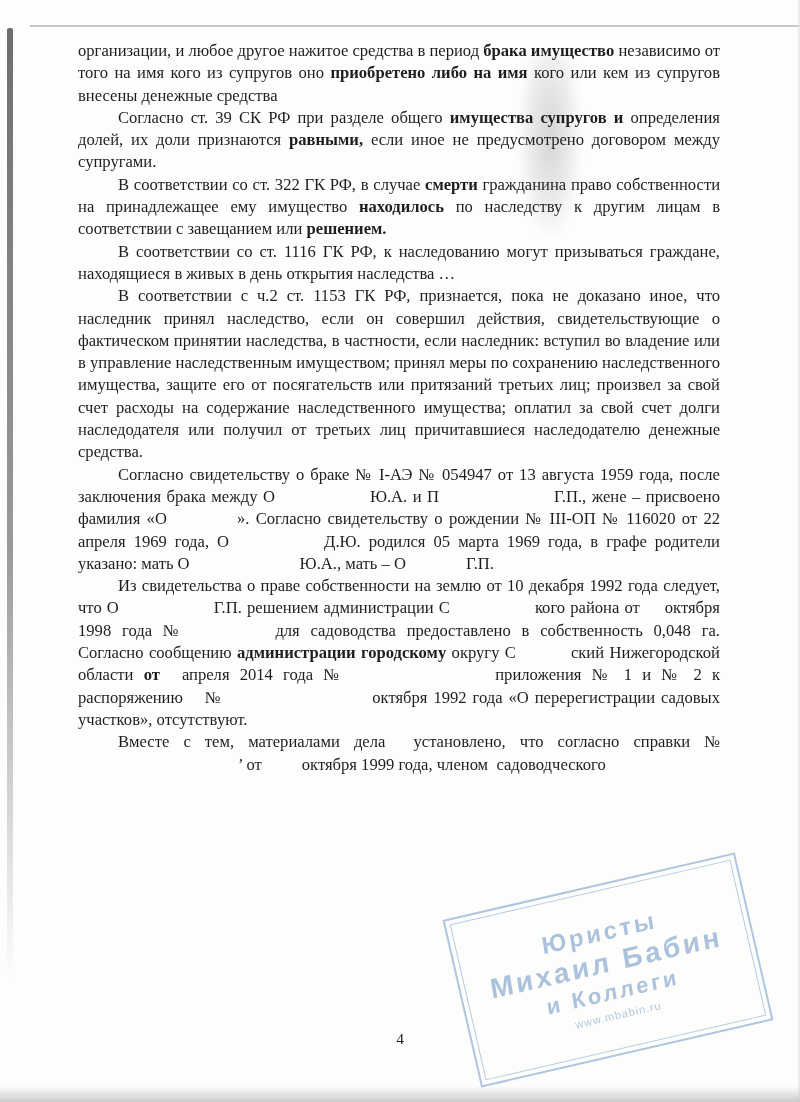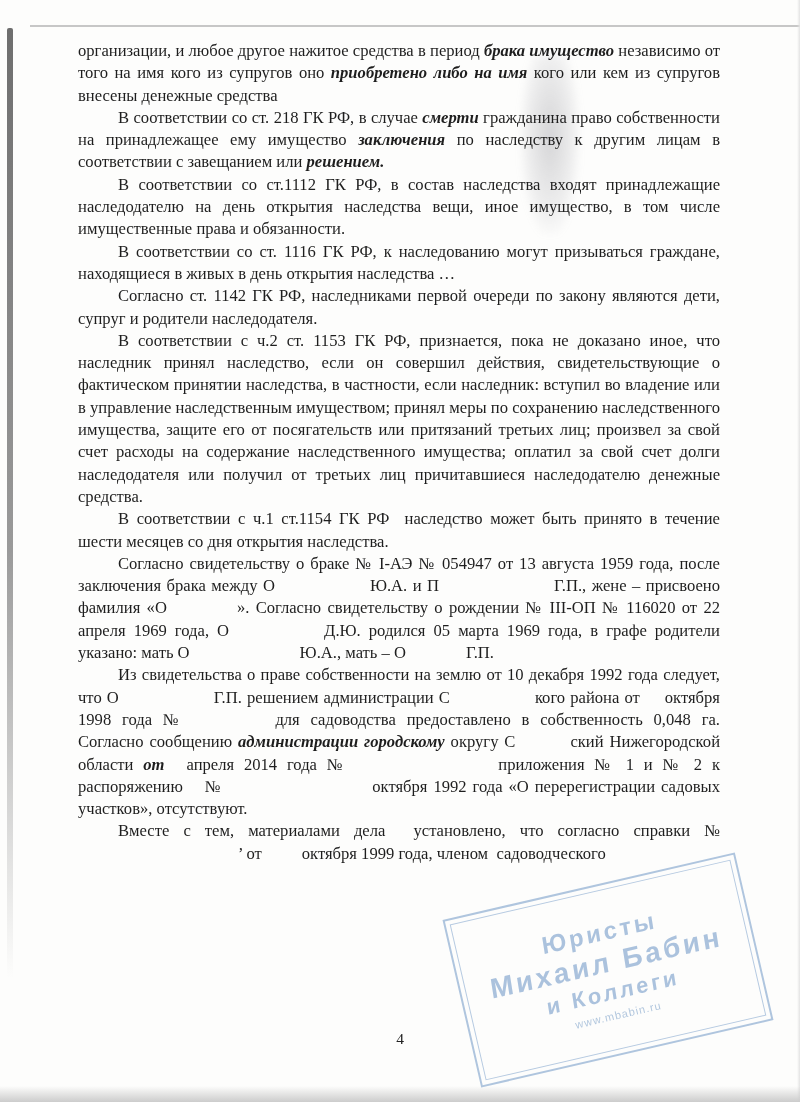--- a/index.html
+++ b/index.html
@@ -20,21 +20,21 @@
   .smudge{position:absolute;left:520px;top:55px;width:60px;height:180px;
           background:radial-gradient(ellipse at 50% 45%,rgba(110,110,120,.28),rgba(140,140,150,.12) 55%,rgba(160,160,160,0) 75%);
           filter:blur(3px);}
 
   
   .doc-body{position:absolute;left:78px;top:40px;width:642px;
             font-size:16.6px;line-height:22.3px;color:#1e1e1e;
             text-align:justify;}
   .doc-body p{margin:0;padding:0;}
   .doc-body p.indent{text-indent:40px;}
-  .doc-body .bold{font-weight:bold;font-style:italic;}
+  .doc-body .bold{font-weight:bold;}
   .doc-body .gap{display:inline-block;height:1px;}
 
   .page-number{position:absolute;left:0;right:0;top:1030px;text-align:center;
                font-size:15.5px;color:#222;}
 
   
   .stamp{position:absolute;left:458px;top:884px;width:296px;height:168px;
          transform:rotate(-13deg);transform-origin:50% 50%;
          border:2px solid rgba(125,162,205,.6);
          pointer-events:none;mix-blend-mode:multiply;z-index:3;}
@@ -54,26 +54,24 @@
 
 <div class="page">
   <div class="edge-top"></div>
   <div class="edge-left"></div>
   <div class="edge-right"></div>
   <div class="edge-bottom"></div>
   <div class="smudge"></div>
 
   <div class="doc-body">
       <p class=""><span>организации, и любое другое нажитое средства в период </span><span class="bold">брака имущество</span><span> независимо от того на имя кого из супругов оно </span><span class="bold">приобретено либо на имя</span><span> кого или кем из супругов внесены денежные средства</span></p>
-      <p class="indent"><span>В соответствии со ст. 218 ГК РФ, в случае </span><span class="bold">смерти</span><span> гражданина право собственности на принадлежащее ему имущество </span><span class="bold">заключения</span><span> по наследству к другим лицам в соответствии с завещанием или </span><span class="bold">решением.</span></p>
-      <p class="indent"><span>В соответствии со ст.1112 ГК РФ, в состав наследства входят принадлежащие наследодателю на день открытия наследства вещи, иное имущество, в том числе имущественные права и обязанности.</span></p>
+      <p class="indent"><span>Согласно ст. 39 СК РФ при разделе общего </span><span class="bold">имущества супругов и</span><span> определения долей, их доли признаются </span><span class="bold">равными,</span><span> если иное не предусмотрено договором между супругами.</span></p>
+      <p class="indent"><span>В соответствии со ст. 322 ГК РФ, в случае </span><span class="bold">смерти</span><span> гражданина право собственности на принадлежащее ему имущество </span><span class="bold">находилось</span><span> по наследству к другим лицам в соответствии с завещанием или </span><span class="bold">решением.</span></p>
       <p class="indent"><span>В соответствии со ст. 1116 ГК РФ, к наследованию могут призываться граждане, находящиеся в живых в день открытия наследства …</span></p>
-      <p class="indent"><span>Согласно ст. 1142 ГК РФ, наследниками первой очереди по закону являются дети, супруг и родители наследодателя.</span></p>
       <p class="indent"><span>В соответствии с ч.2 ст. 1153 ГК РФ, признается, пока не доказано иное, что наследник принял наследство, если он совершил действия, свидетельствующие о фактическом принятии наследства, в частности, если наследник: вступил во владение или в управление наследственным имуществом; принял меры по сохранению наследственного имущества, защите его от посягательств или притязаний третьих лиц; произвел за свой счет расходы на содержание наследственного имущества; оплатил за свой счет долги наследодателя или получил от третьих лиц причитавшиеся наследодателю денежные средства.</span></p>
-      <p class="indent"><span>В соответствии с ч.1 ст.1154 ГК РФ&nbsp; наследство может быть принято в течение шести месяцев со дня открытия наследства.</span></p>
       <p class="indent"><span>Согласно свидетельству о браке № I-АЭ № 054947 от 13 августа 1959 года, после заключения брака между О</span><span class="gap" style="width: 95px;"></span><span>Ю.А. и П</span><span class="gap" style="width: 115px;"></span><span>Г.П., жене – присвоено фамилия «О</span><span class="gap" style="width: 70px;"></span><span>». Согласно свидетельству о рождении № III-ОП № 116020 от 22 апреля 1969 года, О</span><span class="gap" style="width: 95px;"></span><span>Д.Ю. родился 05 марта 1969 года, в графе родители указано: мать О</span><span class="gap" style="width: 110px;"></span><span>Ю.А., мать – О</span><span class="gap" style="width: 60px;"></span><span>Г.П.</span></p>
       <p class="indent"><span>Из свидетельства о праве собственности на землю от 10 декабря 1992 года следует, что О</span><span class="gap" style="width: 95px;"></span><span>Г.П. решением администрации С</span><span class="gap" style="width: 85px;"></span><span>кого района от</span><span class="gap" style="width: 25px;"></span><span>октября 1998 года №</span><span class="gap" style="width: 90px;"></span><span>для садоводства предоставлено в собственность 0,048 га. Согласно сообщению </span><span class="bold">администрации городскому</span><span> округу С</span><span class="gap" style="width: 55px;"></span><span>ский Нижегородской области </span><span class="bold">от</span><span class="gap" style="width: 22px;"></span><span>апреля 2014 года №</span><span class="gap" style="width: 150px;"></span><span>приложения № 1 и № 2 к распоряжению</span><span class="gap" style="width: 20px;"></span><span>№</span><span class="gap" style="width: 150px;"></span><span>октября 1992 года «О перерегистрации садовых участков», отсутствуют.</span></p>
       <p class="indent"><span>Вместе с тем, материалами дела&nbsp; установлено, что согласно справки №</span><span class="gap" style="width: 160px;"></span><span>’ от</span><span class="gap" style="width: 40px;"></span><span>октября 1999 года, членом&nbsp; садоводческого</span></p>
     </div>
 
   <div class="page-number">4</div>
 
   <div class="stamp">
     <div class="stamp-inner">
       <div class="stamp-line l1">Юристы</div>

